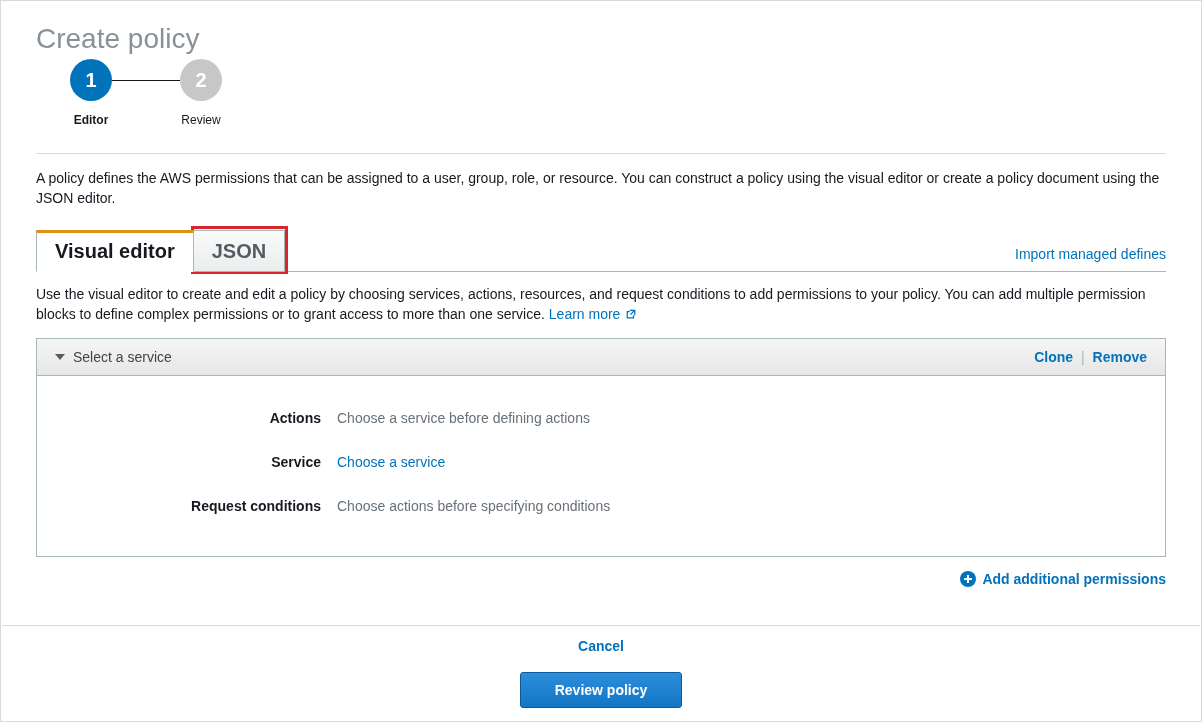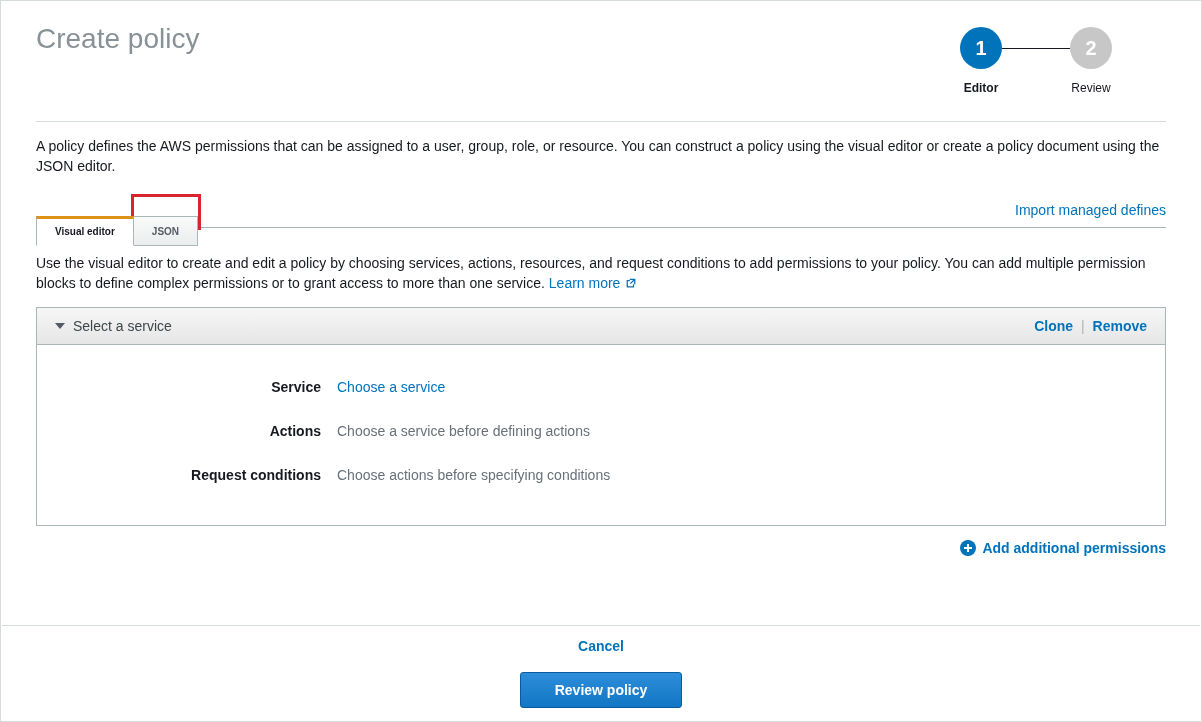--- a/index.html
+++ b/index.html
@@ -14,20 +14,21 @@
   }
   .page {
     padding: 22px 35px 0 35px;
     height: 660px;
     overflow: hidden;
   }
   .header-row {
     display: flex;
     justify-content: space-between;
     align-items: flex-start;
+    flex-direction: column;
   }
   .page-title {
     font-size: 28px;
     font-weight: 400;
     color: #879196;
   }
   .stepper {
     display: flex;
     align-items: flex-start;
     gap: 0;
@@ -70,25 +71,25 @@
   .tabs-row {
     margin-top: 20px;
     display: flex;
     align-items: flex-end;
     justify-content: space-between;
     border-bottom: 1px solid #aab7b8;
   }
   .tabs { display: flex; gap: 0; }
   .tab {
     padding: 9px 18px 8px;
-    font-size: 10px;
+    font-size: 20px;
     cursor: pointer;
     color: #545b64;
     position: relative;
-    top: 19px;
+    top: 1px;
     border: 1px solid transparent;
   }
   .tab.active {
     font-weight: 700;
     color: #16191f;
     background: #fff;
     border: 1px solid #aab7b8;
     border-bottom: 1px solid #fff;
     border-top: 3px solid #df9118;
     padding-top: 7px;
@@ -105,21 +106,21 @@
     border: 3px solid #d8252d;
     margin: -3px;
   }
   .import-link {
     color: #0073bb;
     cursor: pointer;
     padding-bottom: 9px;
     font-size: 14px;
   }
   .section-text {
-    margin-top: 25px;
+    margin-top: 12px;
     color: #16191f;
     line-height: 1.45;
   }
   .learn-more { color: #0073bb; cursor: pointer; }
   .ext-icon {
     display: inline-block;
     width: 10px; height: 10px;
     vertical-align: baseline;
     margin-left: 2px;
   }
@@ -270,26 +271,26 @@
         <span>Select a service</span>
       </div>
       <div class="panel-actions">
         <span class="link">Clone</span>
         <span class="sep">|</span>
         <span class="link">Remove</span>
       </div>
     </div>
     <div class="panel-body">
       <div class="field-row">
+        <div class="field-label">Actions</div>
+        <div class="field-value-muted">Choose a service before defining actions</div>
+      </div>
+      <div class="field-row">
         <div class="field-label">Service</div>
         <div class="field-value-link">Choose a service</div>
-      </div>
-      <div class="field-row">
-        <div class="field-label">Actions</div>
-        <div class="field-value-muted">Choose a service before defining actions</div>
       </div>
       <div class="field-row">
         <div class="field-label">Request conditions</div>
         <div class="field-value-muted">Choose actions before specifying conditions</div>
       </div>
     </div>
   </div>
 
   <div class="add-row">
     <span class="plus-icon"></span>

